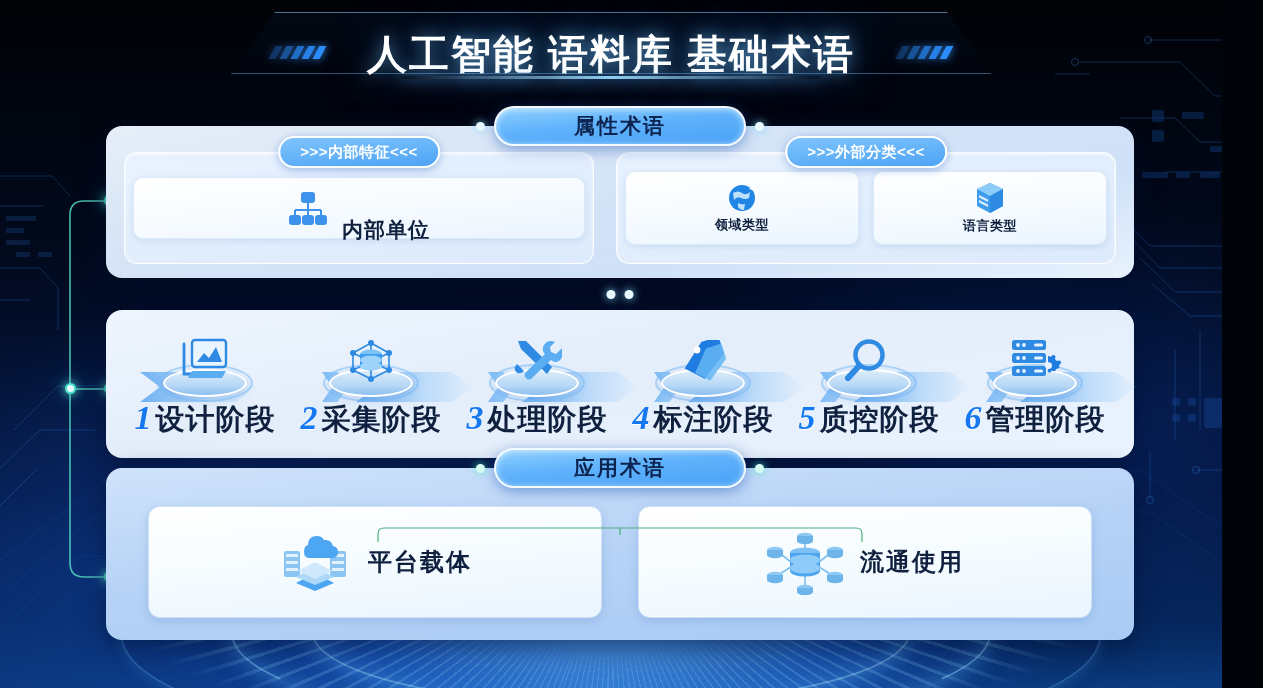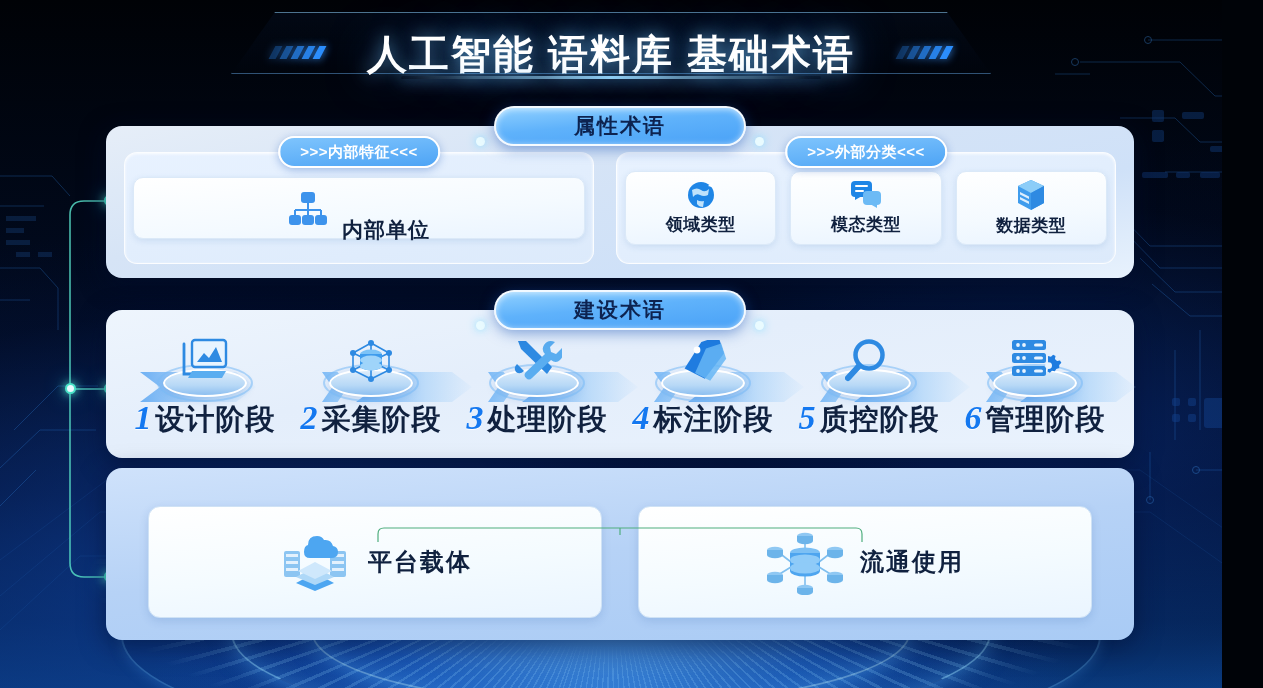--- a/index.html
+++ b/index.html
@@ -88,21 +88,21 @@
   }
 
   
   .section {
     position: absolute; left: 106px; width: 1028px;
     border-radius: 16px;
     box-shadow: 0 6px 26px rgba(0,12,45,0.55);
   }
   .sec-head {
     position:absolute; top:-20px; left:50%; transform:translateX(-50%);
-    display:flex; align-items:flex-end; gap:9px; z-index: 5;
+    display:flex; align-items:center; gap:9px; z-index: 5;
   }
   .sec-pill {
     min-width: 252px; height: 40px; border-radius: 20px;
     display:flex; align-items:center; justify-content:center;
     background: linear-gradient(175deg, #8fd0ff 0%, #5fb2fb 45%, #4aa2f7 100%);
     border: 2px solid rgba(255,255,255,0.92);
     box-shadow: 0 3px 14px rgba(20,80,180,0.5), inset 0 1px 6px rgba(255,255,255,0.65);
     color: #0d2350; font-size: 21px; font-weight: 700; letter-spacing: 2px;
   }
   .pill-dot { width:9px; height:9px; border-radius:50%; background:#e9fbff;
@@ -137,21 +137,21 @@
   }
   .tile {
     background: linear-gradient(175deg, #ffffff 0%, #f4faff 60%, #eaf4ff 100%);
     border: 1px solid #dbe9f8; border-radius: 10px;
     box-shadow: 0 2px 6px rgba(60,110,180,0.14);
     display:flex; align-items:center; justify-content:center;
   }
   .tile.wide { flex:1; height: 62px; gap: 14px; }
   .tile.wide .tlabel { font-size: 21px; font-weight:700; color:#10213f; letter-spacing:1px;margin-top:44px; }
   .tile.sq { flex:1; height: 74px; flex-direction:column; gap: 3px; }
-  .tile.sq .tlabel { font-size: 17px; font-weight:700; color:#10213f; letter-spacing:0.5px;font-family:Liberation Serif, serif; }
+  .tile.sq .tlabel { font-size: 13px; font-weight:700; color:#10213f; letter-spacing:0.5px;font-family:Liberation Serif, serif; }
 
   
   #sec-build {
     top: 310px; height: 148px;
     background: linear-gradient(170deg, #eef5fd 0%, #e4eefb 40%, #e9f2fd 100%);
     padding: 22px 16px 10px;
   }
   .stage-row { position:relative; display:flex; height: 100%; align-items:flex-end; }
   .arrow-band { position:absolute; left: 18px; right: 12px; top: 38px; height: 34px; display:flex; align-items:center; }
   .chev {
@@ -346,58 +346,43 @@
             <svg width="30" height="30" viewBox="0 0 30 30">
               <circle cx="15" cy="15" r="13" fill="#1f86e6"></circle>
               <path d="M6 10 q5 -3 9 0 t8 -1 l-1 6 q-4 2 -8 0 t-7 2 z" fill="#bfe2fb"></path>
               <path d="M11 20 q3 2 7 1 l-1 6 q-4 0 -6 -3 z" fill="#bfe2fb"></path>
               <path d="M22 6 l5 -4 -1 5 z" fill="#ffffff"></path>
             </svg>
           </span>
           <span class="tlabel">领域类型</span>
         </div>
 
-        <div class="tile sq">
-          <span>
-            <svg width="32" height="30" viewBox="0 0 32 30">
-              <rect x="1" y="1" width="21" height="16" rx="4" fill="#1f86e6"></rect>
-              <path d="M5 20 L5 13 L12 16 z" fill="#1f86e6"></path>
-              <g stroke="#fff" stroke-width="2" stroke-linecap="round">
-                <path d="M6 6 L17 6 M6 11 L13 11"></path>
-              </g>
-              <rect x="13" y="11" width="18" height="14" rx="4" fill="#6cbaf5"></rect>
-              <path d="M27 28 L27 21 L20 24 z" fill="#6cbaf5"></path>
-            </svg>
-          </span>
-          <span class="tlabel">模态类型</span>
-        </div>
 
         <div class="tile sq">
           <span>
             <svg width="30" height="32" viewBox="0 0 30 32">
               <path d="M15 1 L28 7 L28 24 L15 31 L2 24 L2 7 z" fill="#3f9ced"></path>
               <path d="M15 1 L28 7 L15 14 L2 7 z" fill="#8ccdf8"></path>
               <path d="M15 14 L28 7 L28 24 L15 31 z" fill="#2e8ae2"></path>
               <g fill="#eaf6ff" opacity="0.92">
                 <path d="M4 13 L13 17.5 L13 20 L4 15.5 z"></path>
                 <path d="M4 18 L13 22.5 L13 25 L4 20.5 z"></path>
               </g>
             </svg>
           </span>
-          <span class="tlabel">数据类型</span>
+          <span class="tlabel">语言类型</span>
         </div>
 
       </div>
     </div>
   </div>
 
   <div class="section" id="sec-build">
     <div class="sec-head">
       <span class="pill-dot"></span>
-      <div class="sec-pill">建设术语</div>
       <span class="pill-dot"></span>
     </div>
 
     <div class="stage-row">
       <div class="arrow-band">
         <div class="chev" style="left:0px;"></div>
         <div class="chev small" style="left:182px;"></div>
         <div class="chev" style="left:216px;"></div>
         <div class="chev small" style="left:348px;"></div>
         <div class="chev" style="left:382px;"></div>
@@ -541,20 +526,25 @@
         </div>
         <div class="stage-label">
           <span class="stage-num">6</span>
           <span class="stage-name">管理阶段</span>
         </div>
       </div>
     </div>
   </div>
 
   <div class="section" id="sec-app">
+    <div class="sec-head">
+      <span class="pill-dot green"></span>
+      <div class="sec-pill">应用术语</div>
+      <span class="pill-dot green"></span>
+    </div>
 
     <div class="app-bracket">
       <svg width="100%" height="16" preserveAspectRatio="none" viewBox="0 0 488 16">
         <path d="M2 16 L2 8 Q2 2 8 2 L480 2 Q486 2 486 8 L486 16" fill="none" stroke="#4fae7e" stroke-width="1.2"></path>
         <path d="M244 2 L244 9" stroke="#4fae7e" stroke-width="1.2"></path>
       </svg>
     </div>
 
     <div class="app-row">
       <div class="app-card">

